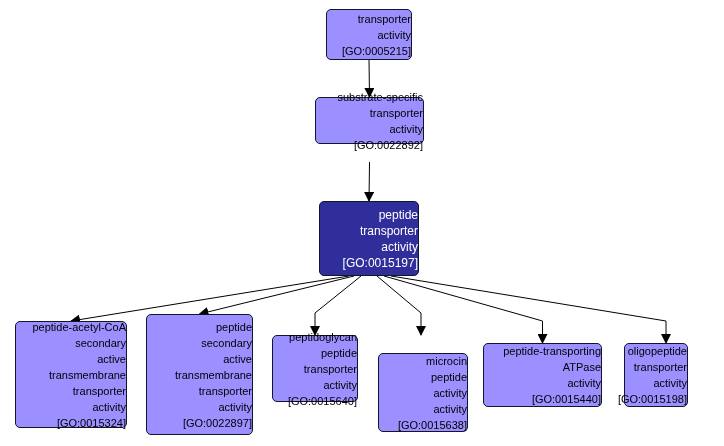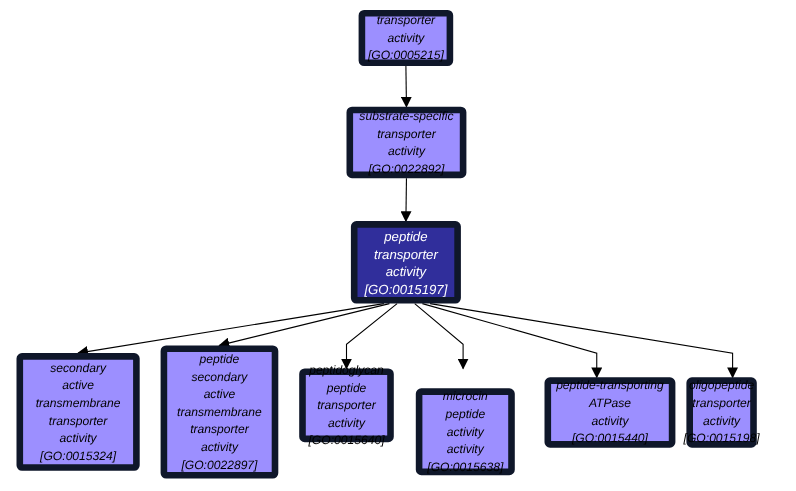--- a/index.html
+++ b/index.html
@@ -1,22 +1,22 @@
 <!DOCTYPE html>
 <html><head>
 <meta charset="utf-8">
 <style>
   html, body { margin:0; padding:0; background:#ffffff; }
   body { width:724px; height:446px; position:relative; overflow:hidden;
          font-family:"Liberation Sans", "DejaVu Sans", sans-serif; }
   #edges { position:absolute; left:0; top:0; width:724px; height:446px; }
   .node { position:absolute; box-sizing:border-box; background:#9c8fff;
-          border:6px solid #0f172a; border-radius:5px;
-          display:flex; flex-direction:column; align-items:center; justify-content:center;
-          text-align:center; font-size:11px; line-height:16px; color:#000;font-style:italic; }
+          border:1px solid #0f172a; border-radius:5px;
+          display:flex; flex-direction:column; align-items:flex-end; justify-content:center;
+          text-align:center; font-size:11px; line-height:16px; color:#000; }
   .node.focus { background:#302e9b; color:#ffffff; font-size:12px; line-height:16px; }
   .node span { display:block; white-space:nowrap; }
 </style>
 </head>
 <body>
 
 <svg id="edges" xmlns="http://www.w3.org/2000/svg">
   <defs>
     <marker id="arrow" markerWidth="10" markerHeight="10" refX="9" refY="5" orient="auto" markerUnits="userSpaceOnUse">
       <path d="M0,0 L10,5 L0,10 Z" fill="#000"></path>
@@ -30,33 +30,34 @@
     <path d="M377,276 L421,313 L421,335" fill="none" stroke="#000000" stroke-width="1" marker-end="url(#arrow)"></path>
     <path d="M384,276 L542.5,321 L542.5,343" fill="none" stroke="#000000" stroke-width="1" marker-end="url(#arrow)"></path>
     <path d="M391,276 L666,321 L666,343" fill="none" stroke="#000000" stroke-width="1" marker-end="url(#arrow)"></path>
   </svg>
 
 <div class="node" id="n0005215" style="left:326px;top:9px;width:86px;height:51px;">
     <span>transporter</span>
     <span>activity</span>
     <span>[GO:0005215]</span>
   </div>
-<div class="node" id="n0022892" style="left:315px;top:97px;width:109px;height:65px;">
+<div class="node" id="n0022892" style="left:315px;top:97px;width:109px;height:47px;">
     <span>substrate-specific</span>
     <span>transporter</span>
     <span>activity</span>
     <span>[GO:0022892]</span>
   </div>
 <div class="node focus" id="n0015197" style="left:319px;top:201px;width:100px;height:75px;">
     <span>peptide</span>
     <span>transporter</span>
     <span>activity</span>
     <span>[GO:0015197]</span>
   </div>
 <div class="node" id="n0015324" style="left:15px;top:321px;width:112px;height:107px;">
+    <span>peptide-acetyl-CoA</span>
     <span>secondary</span>
     <span>active</span>
     <span>transmembrane</span>
     <span>transporter</span>
     <span>activity</span>
     <span>[GO:0015324]</span>
   </div>
 <div class="node" id="n0022897" style="left:146px;top:314px;width:107px;height:121px;">
     <span>peptide</span>
     <span>secondary</span>
@@ -73,21 +74,21 @@
     <span>activity</span>
     <span>[GO:0015640]</span>
   </div>
 <div class="node" id="n0015638" style="left:378px;top:353px;width:90px;height:79px;">
     <span>microcin</span>
     <span>peptide</span>
     <span>activity</span>
     <span>activity</span>
     <span>[GO:0015638]</span>
   </div>
-<div class="node" id="n0015440" style="left:495px;top:343px;width:119px;height:64px;">
+<div class="node" id="n0015440" style="left:483px;top:343px;width:119px;height:64px;">
     <span>peptide-transporting</span>
     <span>ATPase</span>
     <span>activity</span>
     <span>[GO:0015440]</span>
   </div>
 <div class="node" id="n0015198" style="left:624px;top:343px;width:64px;height:64px;">
     <span>oligopeptide</span>
     <span>transporter</span>
     <span>activity</span>
     <span>[GO:0015198]</span>

